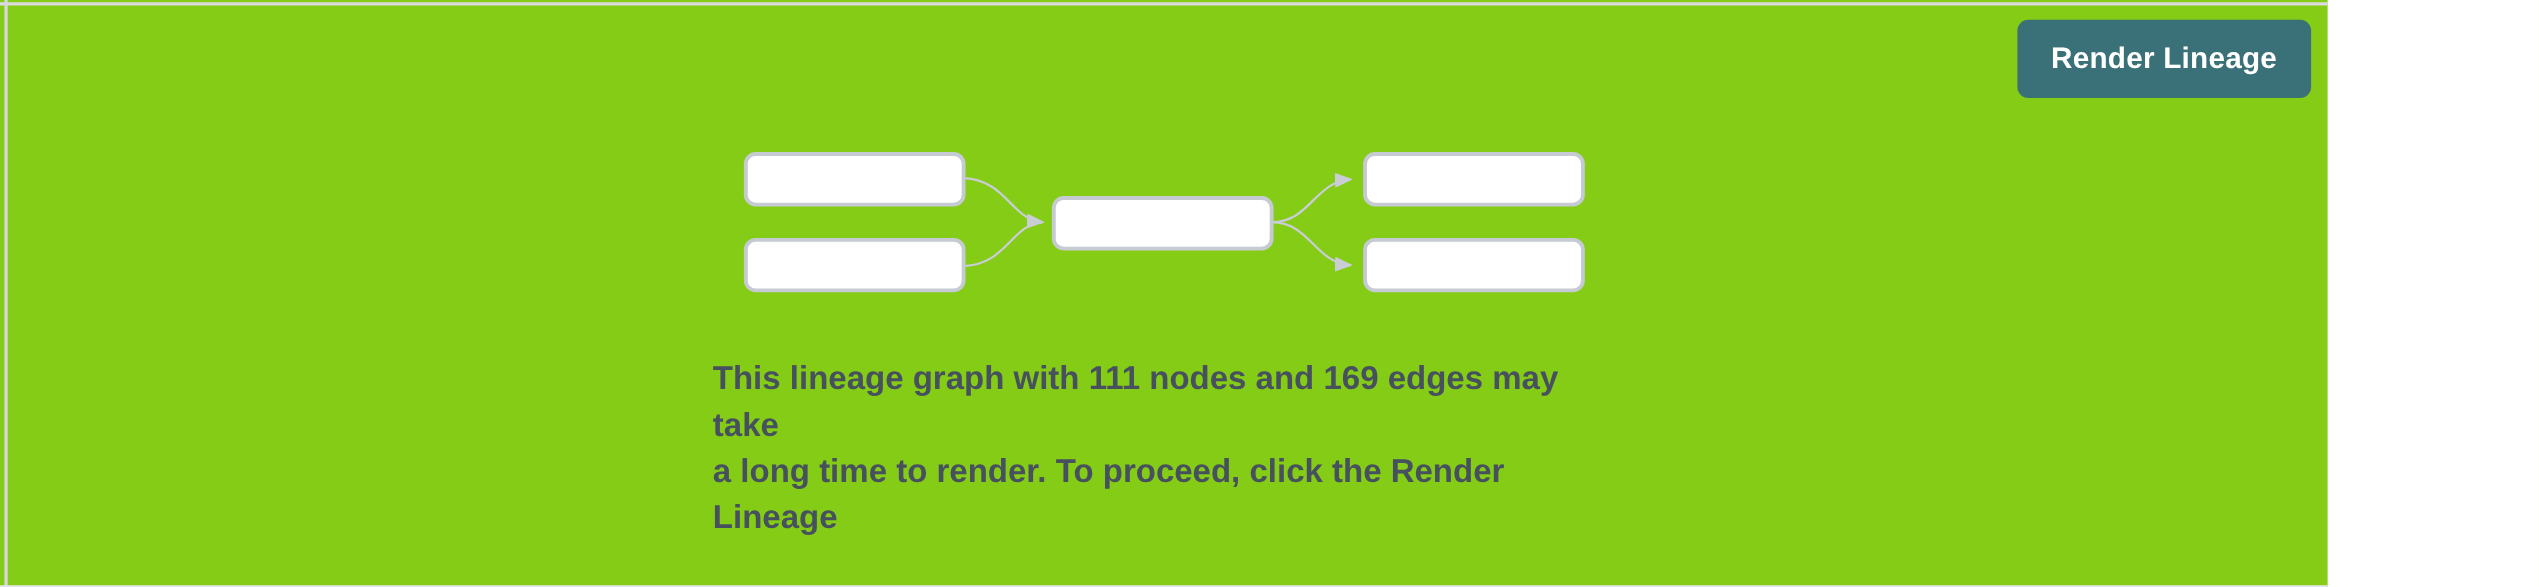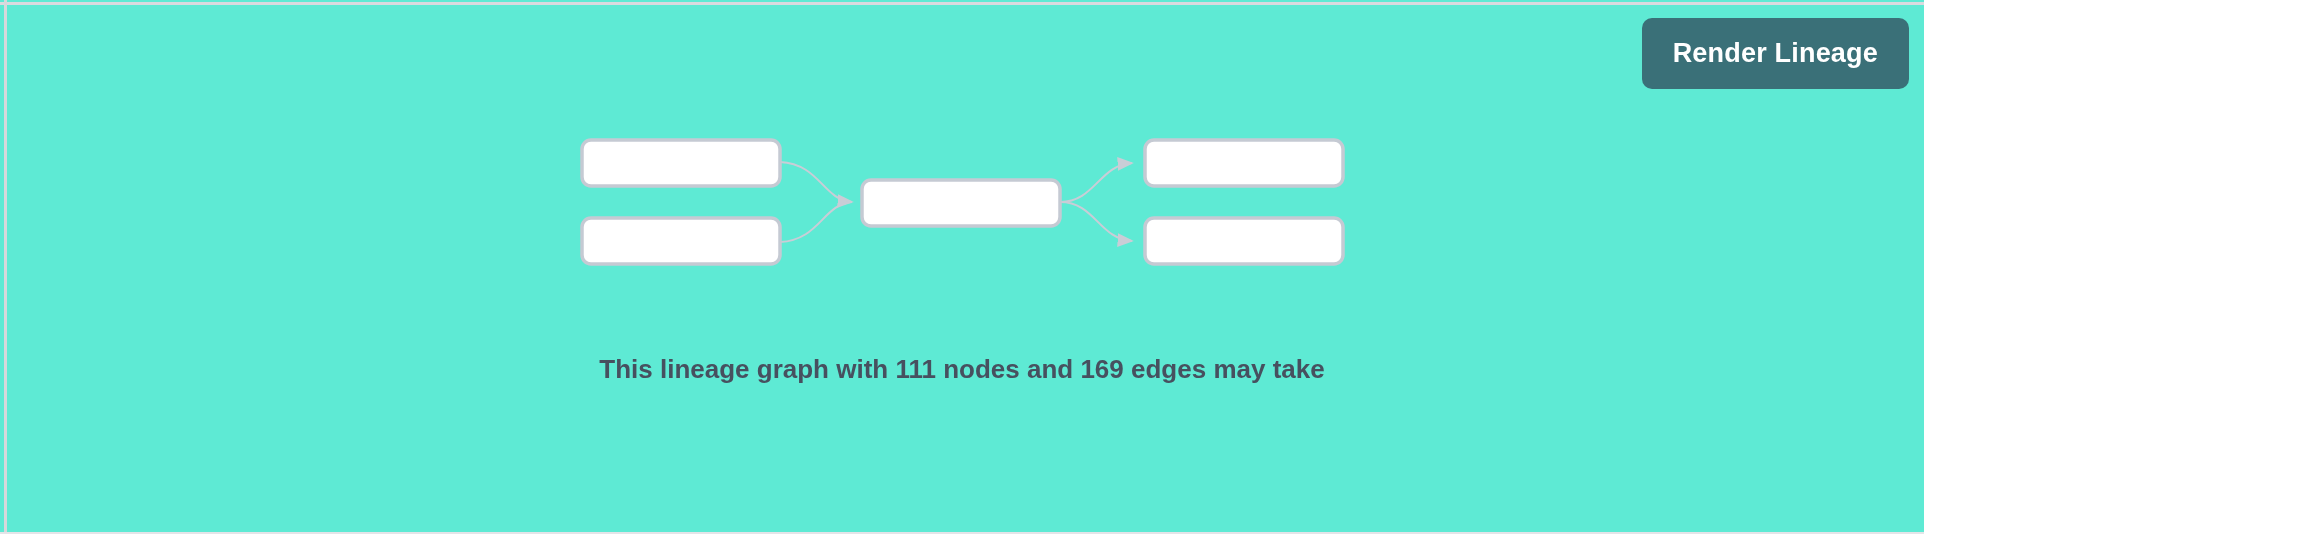--- a/index.html
+++ b/index.html
@@ -4,22 +4,22 @@
 <style>
   * { margin: 0; padding: 0; box-sizing: border-box; }
   html, body {
     width: 2308px; height: 534px;
     background: #ffffff;
     font-family: "Liberation Sans", sans-serif;
     overflow: hidden;
   }
   .pane {
     position: relative;
-    width: 1924px; height: 534px;
-    background: #5eead4;
+    width: 2116px; height: 534px;
+    background: #84cc16;
   }
   .line-top {
     position: absolute; top: 2px; left: 0; right: 0; height: 3px;
     background: #dadadf;
   }
   .line-left {
     position: absolute; top: 0; bottom: 0; left: 4px; width: 3px;
     background: #d7d8db;
   }
   .line-bottom {
@@ -38,25 +38,25 @@
     letter-spacing: 0.2px;
   }
   .empty-state {
     position: absolute;
     top: 132px; left: 50%;
     transform: translateX(-50%);
     display: flex; flex-direction: column; align-items: center;
   }
   .graph-preview { width: 780px; height: 140px; }
   .warning-msg {
-    margin-top: 76px;
+    margin-top: 52px;
     width: 820px;
-    text-align: center;
+    text-align: left;
     color: #47505f;
-    font-size: 26px; font-weight: bold;
+    font-size: 30px; font-weight: bold;
     line-height: 42px;
   }
 </style>
 </head>
 <body>
 
 <div class="pane">
   <div class="line-top"></div>
   <div class="line-left"></div>
   <div class="line-bottom"></div>
@@ -83,16 +83,17 @@
         <rect x="10" y="8" width="198" height="46" rx="9"></rect>
         <rect x="10" y="86" width="198" height="46" rx="9"></rect>
         <rect x="290" y="48" width="198" height="46" rx="9"></rect>
         <rect x="573" y="8" width="198" height="46" rx="9"></rect>
         <rect x="573" y="86" width="198" height="46" rx="9"></rect>
       </g>
     </svg>
 
     <div class="warning-msg">
       <div>This lineage graph with 111 nodes and 169 edges may take</div>
+      <div>a long time to render. To proceed, click the Render Lineage</div>
     </div>
 
   </div>
 </div>
 
 </body></html>

